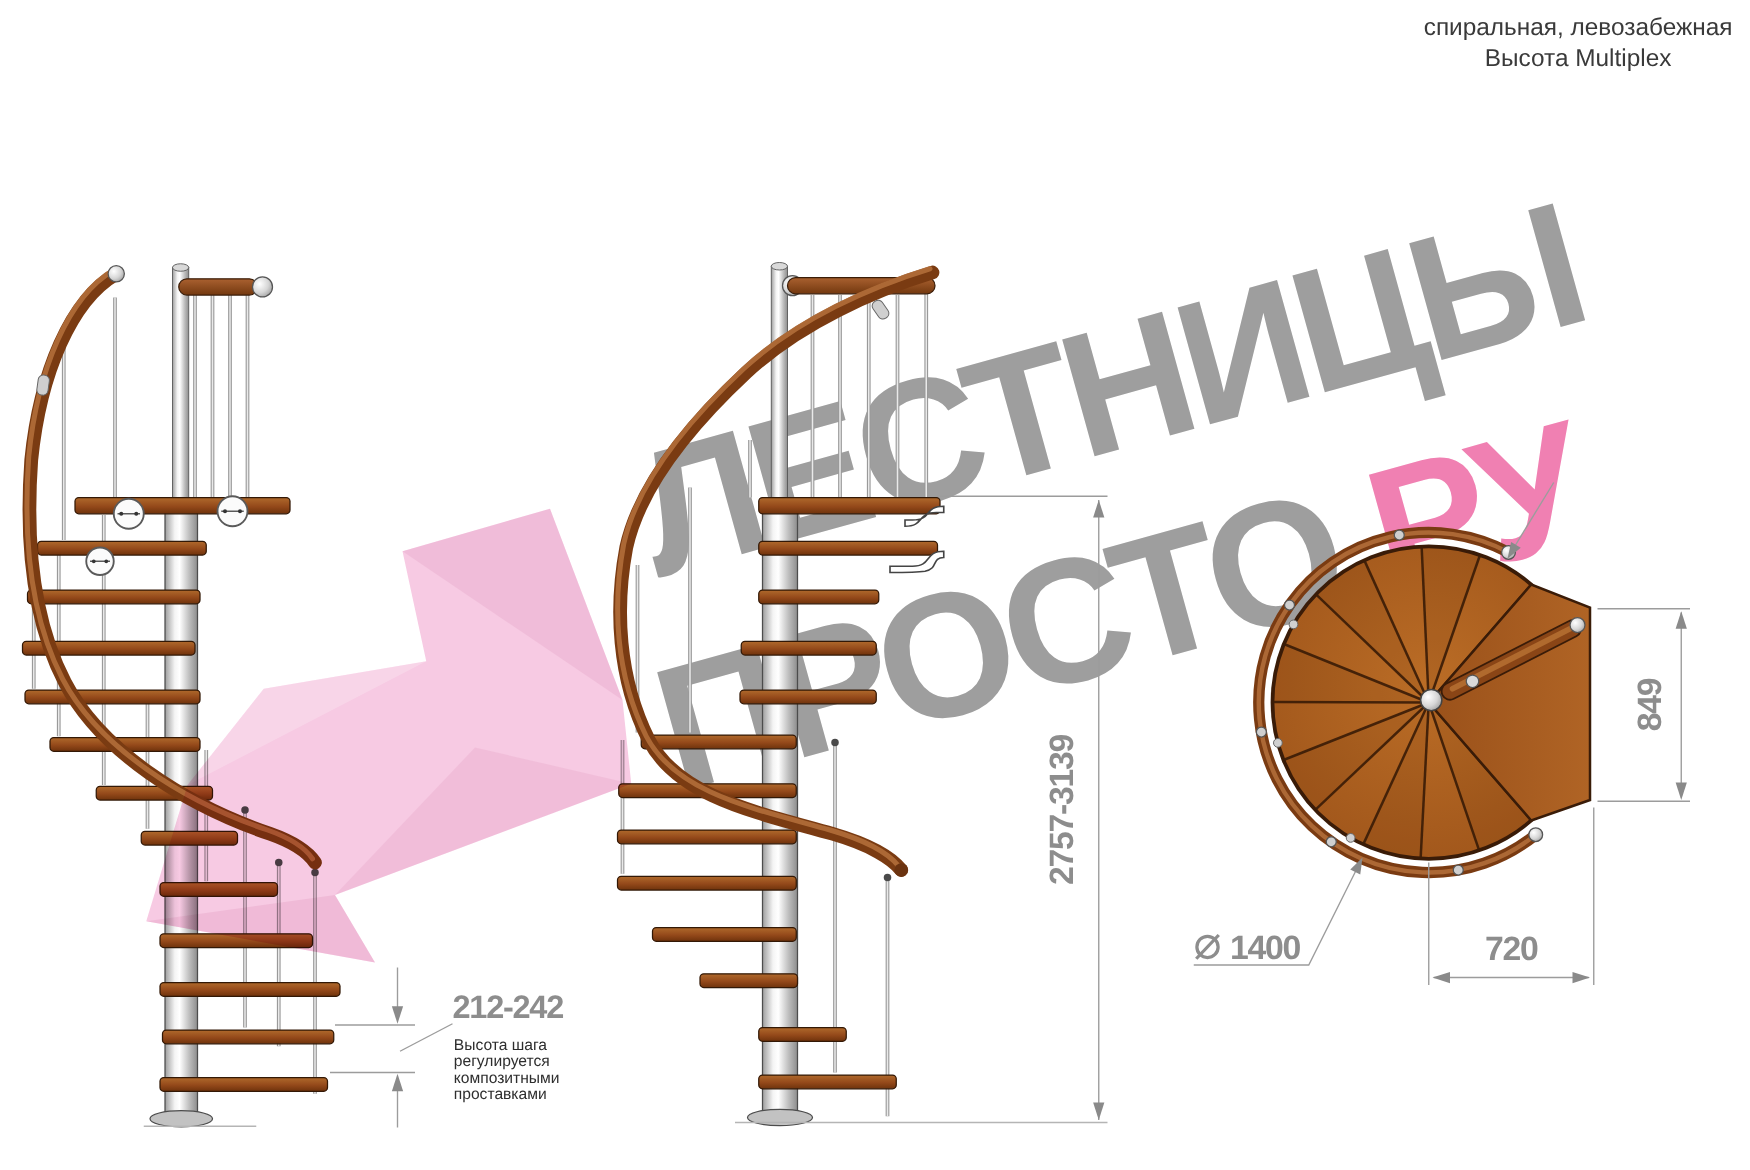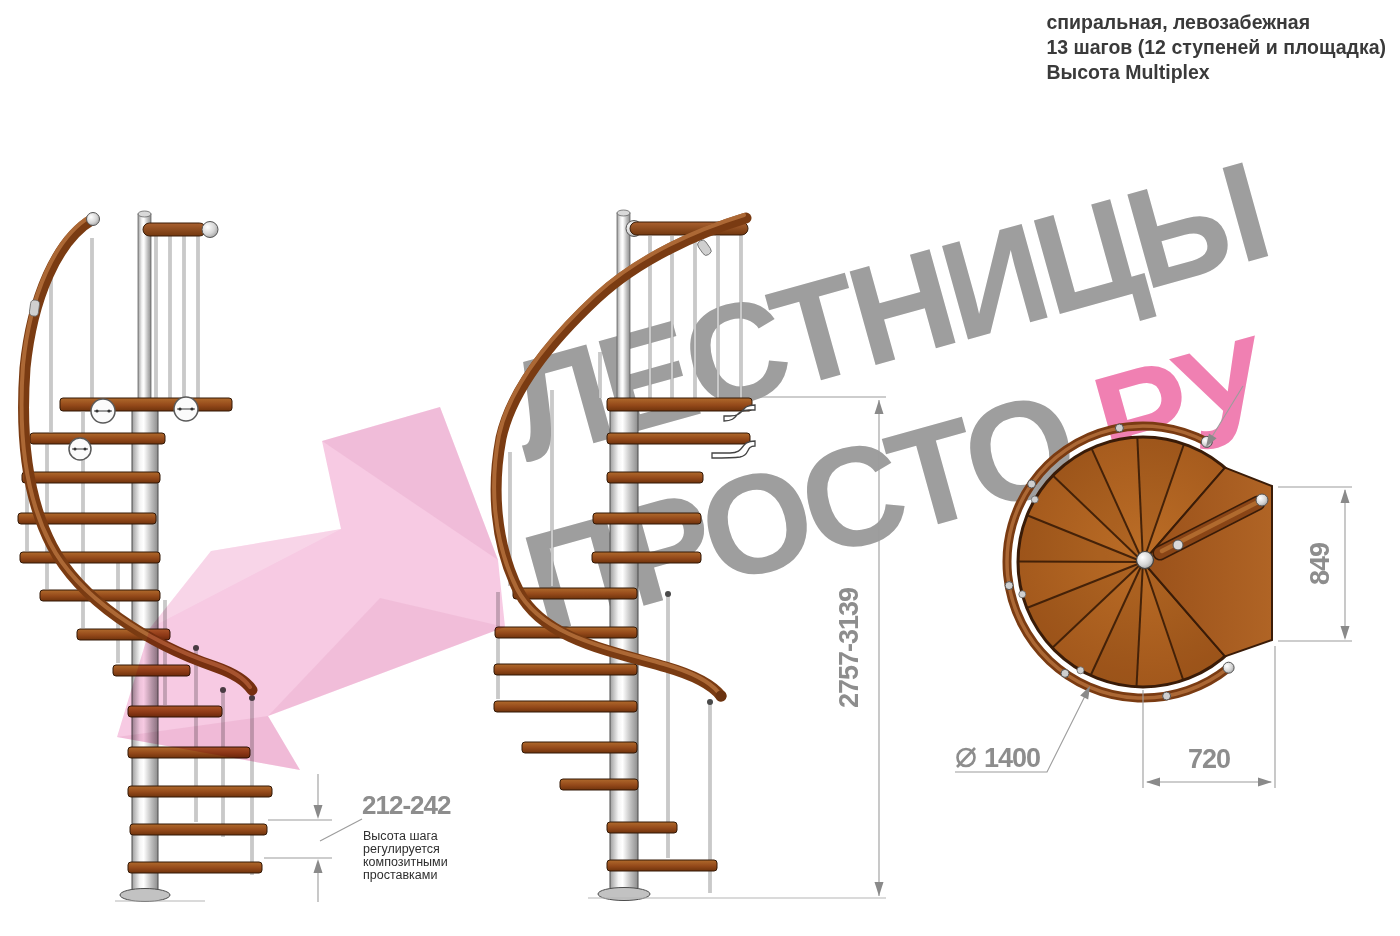--- a/index.html
+++ b/index.html
@@ -1,20 +1,20 @@
 <!DOCTYPE html>
 <html><head>
 <meta charset="utf-8">
 <style>
   html,body{margin:0;padding:0;background:#fff;}
   .stage{position:relative;width:1400px;height:936px;background:#ffffff;overflow:hidden;
          font-family:"Liberation Sans",sans-serif;}
   .stage svg{position:absolute;left:0;top:0;}
-  .header{position:absolute;top:10px;right:14px;text-align:left;color:#3a3a3a;
-          font-size:19.5px;line-height:25px;font-weight:700;}
+  .header{position:absolute;top:10px;right:14px;text-align:center;color:#3a3a3a;
+          font-size:19.5px;line-height:25px;font-weight:400;}
   .wm-text{font-weight:bold;font-size:141px;letter-spacing:-6px;}
   .dim-num{font-weight:bold;font-size:27px;fill:#8d8d8d;letter-spacing:-1px;}
   .dim-num-s{font-weight:bold;font-size:26px;fill:#8d8d8d;letter-spacing:-1px;}
   .note-txt{font-size:12.5px;fill:#2e2e2e;}
   .dimline{stroke:#9c9c9c;stroke-width:1.1;fill:none;}
   .arrowhead{fill:#8a8a8a;stroke:none;}
   .step{fill:url(#stepG);stroke:#321806;stroke-width:1;}
   .bal{stroke:#9a9a9a;stroke-width:3;}
   .balhi{stroke:#e9e9e9;stroke-width:1.2;}
   .railmain{stroke:#7a3b12;stroke-width:11;fill:none;stroke-linecap:round;}
@@ -400,17 +400,16 @@
 
     <g>
       <line class="dimline" x1="1243" y1="386" x2="1210" y2="440"></line>
       <polygon class="arrowhead" points="1206,447 1216.6,438.2 1208.9,433.6"></polygon>
     </g>
   </g>
 </svg>
 
   <div class="header">
     <div>спиральная, левозабежная</div>
-    <div>13 шагов (12 ступеней и площадка)</div>
     <div>Высота Multiplex</div>
   </div>
 
 </div>
 
 </body></html>

